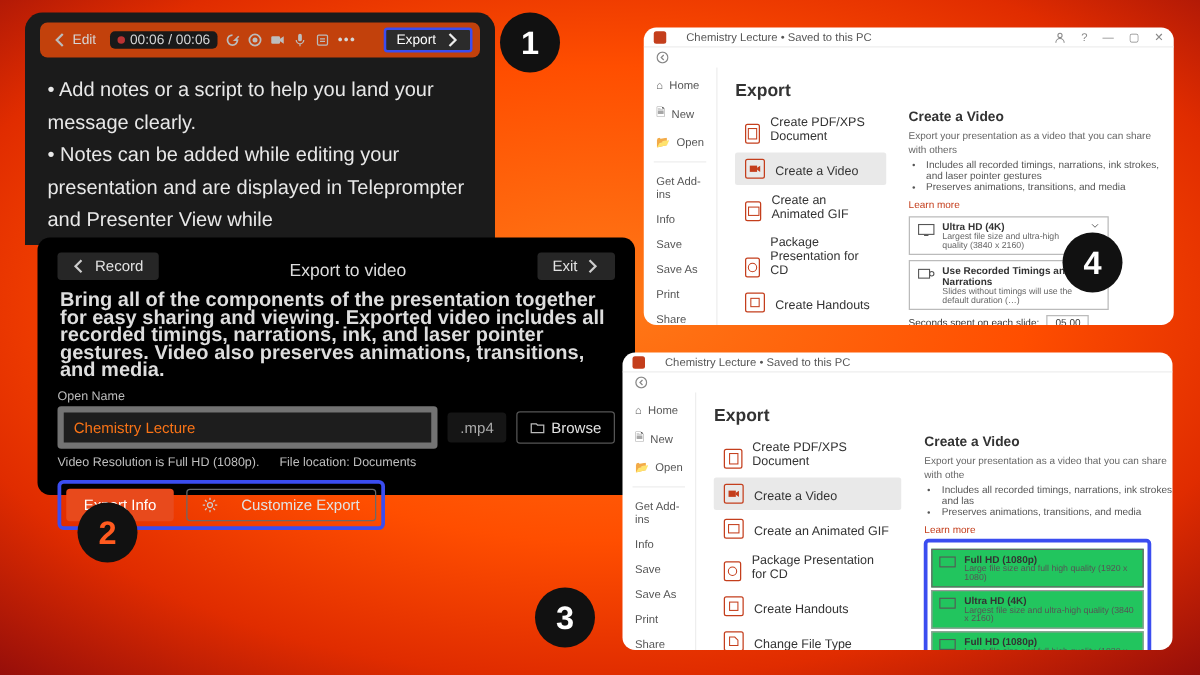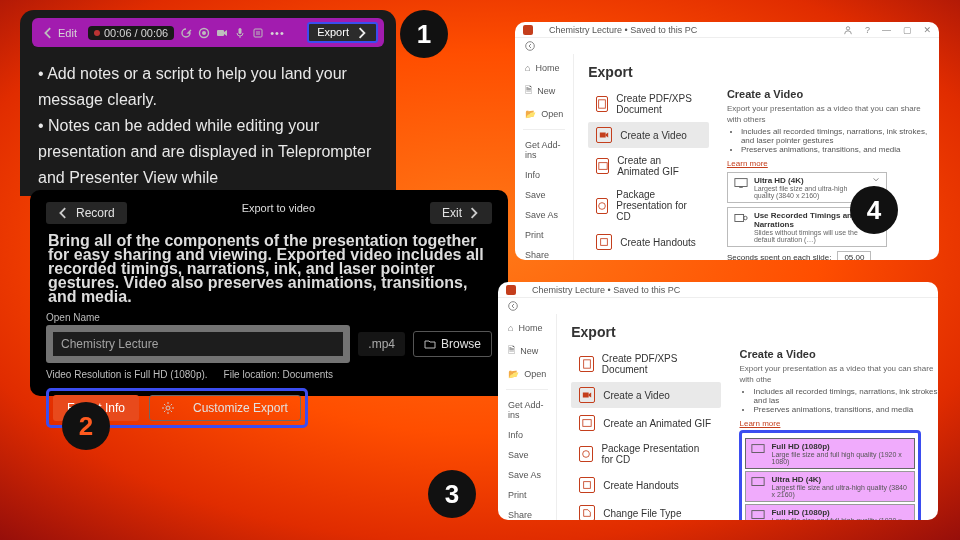--- a/index.html
+++ b/index.html
@@ -2,75 +2,75 @@
 <html><head>
 <meta charset="utf-8">
 <style>
 *{box-sizing:border-box;margin:0;padding:0;font-family:"Segoe UI",Arial,sans-serif}
 body{width:960px;height:540px;position:relative;overflow:hidden;
 background:radial-gradient(ellipse 900px 500px at 50% 45%,#ff7a18 0%,#ff4e00 38%,#e02c00 60%,#8e0b0b 82%,#2b0303 100%)}
 .bubble{position:absolute;width:48px;height:48px;border-radius:50%;background:#111;color:#fff;display:flex;align-items:center;justify-content:center;font-weight:700;font-size:26px}
 
 
 .p1{position:absolute;left:20px;top:10px;width:376px;height:186px;background:#1b1b1b;border-radius:14px 14px 0 0;color:#d6d6d6;padding:8px 12px 0}
-.p1 .toolbar{display:flex;align-items:center;gap:6px;background:#a21caf;border-radius:6px;padding:4px 6px;font-size:11px}
+.p1 .toolbar{display:flex;align-items:center;gap:6px;background:#c2410c;border-radius:6px;padding:4px 6px;font-size:11px}
 .p1 .tbtn{display:flex;align-items:center;gap:3px;padding:2px 5px;border-radius:3px;}
 .p1 .timebox{background:#191919;border-radius:4px;padding:1px 6px;display:flex;align-items:center;gap:4px}
 .reddot{width:6px;height:6px;border-radius:50%;background:#b33}
 .p1 .exportbtn{margin-left:auto;border:2px solid #3b4df0;background:#2b2b2b;padding:2px 8px;border-radius:3px;color:#fff}
 .p1 .notes{padding:14px 6px 0;font-size:16px;line-height:26px;color:#e8e8e8}
 .ic{width:12px;height:12px;display:inline-block;vertical-align:middle}
 .p1 .ic{fill:#bdbdbd}
 
 
 .p2{position:absolute;left:30px;top:190px;width:478px;height:206px;background:#000;border-radius:10px;color:#e2e2e2;padding:8px 16px 12px;font-size:12px}
-.p2 .row1{display:flex;align-items:flex-start;gap:10px;padding:4px 0 8px}
+.p2 .row1{display:flex;align-items:flex-end;gap:10px;padding:4px 0 8px}
 .p2 .recbtn{background:#262626;border-radius:3px;padding:4px 12px;display:flex;align-items:center;gap:6px;font-size:12px}
-.p2 .title{flex:1;text-align:center;font-size:11px;color:#ddd}
+.p2 .title{flex:1;text-align:center;font-size:14px;color:#ddd}
 .p2 .blurb{font-size:16px;line-height:14px;color:#ddd;font-weight:700;padding:2px 2px 6px}
 .p2 .label{font-size:10px;color:#bbb;margin:2px 0}
 .p2 .fname{display:flex;align-items:center;gap:8px}
-.p2 .fin{flex:1;background:#1d1d1d;border:7px solid #737373;color:#a3a3a3;padding:5px 8px;border-radius:3px;font-size:12px}
+.p2 .fin{flex:1;background:#1d1d1d;border:5px solid #737373;color:#f97316;padding:5px 8px;border-radius:3px;font-size:12px}
 .p2 .ext{background:#151515;color:#aaa;padding:5px 10px;border-radius:3px;font-size:12px}
 .p2 .browse{border:1px solid #555;padding:5px 10px;border-radius:3px;display:flex;align-items:center;gap:5px;font-size:12px}
 .p2 .meta{font-size:10px;color:#bfbfbf;margin:6px 0 8px;display:flex;gap:16px}
 .p2 .btnrow{display:flex;gap:10px;align-items:center;border:3px solid #3b4df0;border-radius:5px;padding:4px;width:max-content}
 .p2 .expv{background:#e84a1c;color:#fff;padding:6px 14px;border-radius:3px;font-size:12px}
 .p2 .cust{border:1px solid #6a6a6a;padding:5px 12px;border-radius:3px;font-size:12px;display:flex;gap:19px;align-items:center}
 
 
 .pp{position:absolute;background:#fff;border-radius:10px;overflow:hidden;font-size:10px;color:#333}
 .pp .titlebar{height:16px;display:flex;align-items:center;gap:16px;padding:0 8px;font-size:9px;color:#555;border-bottom:1px solid #eee}
 .pp .redlogo{width:10px;height:10px;border-radius:2px;background:#c43e1c}
 .pp .wbtn{margin-left:auto;display:flex;gap:12px;color:#888}
 .pp .qat{height:16px;display:flex;align-items:center;gap:10px;padding:0 10px;color:#888}
 .pp .body{display:flex}
 .pp .side{width:72px;border-right:1px solid #eee;padding:6px 0;display:flex;flex-direction:column;gap:4px}
 .pp .side .it{padding:3px 10px;font-size:9px;color:#555;display:flex;align-items:center;gap:5px;cursor:pointer}
 .pp .main{flex:1;padding:10px 14px}
 .pp .main h3{font-size:14px;margin-bottom:8px}
 .pp .optlist{display:flex;flex-direction:column;gap:2px;width:170px}
-.pp .opt{display:flex;align-items:center;gap:8px;padding:5px 8px;border-radius:2px}
+.pp .opt{display:flex;align-items:flex-end;gap:8px;padding:5px 8px;border-radius:2px}
 .pp .opt.sel{background:#e9e9e9}
 .pp .opt .oic{width:16px;height:16px;border:1px solid #c43e1c;border-radius:2px;display:flex;align-items:center;justify-content:center}
 .pp .opt .oic svg{width:10px;height:10px;fill:#c43e1c}
 .pp .rpane{padding:0 0 0 10px}
 .pp .rpane h4{font-size:11px;font-weight:600;margin-bottom:3px}
 .pp .rpane .sub{font-size:8px;color:#666;line-height:11px}
 .pp .rpane ul{padding-left:14px;font-size:8px;color:#555;margin:2px 0}
-.pp .learn{color:#c43e1c;font-size:8px;text-decoration:underline;margin-top:3px;display:inline-block}
+.pp .learn{color:#c43e1c;font-size:8px;margin-top:3px;display:inline-block}
 .pp .dd{border:1px solid #bbb;padding:3px 6px;font-size:8px;margin:4px 0;display:flex;align-items:flex-start;gap:6px;width:160px;justify-content:space-between;background:#fff}
 .pp .dd .ddic{width:14px;height:14px;flex-shrink:0;fill:#555}
 .pp .dd .t1{font-size:8px;font-weight:600}
 .pp .dd .t2{font-size:7px;color:#666}
 .pp .chev{width:8px;height:8px;flex-shrink:0;fill:#666}
 
 
 .reslist{border:3px solid #3b4df0;border-radius:4px;padding:3px;width:182px;margin-top:2px}
-.reslist .r{border:1px solid #999;background:#f0abfc;padding:3px 5px;margin:2px 0;display:flex;gap:6px;align-items:flex-start}
+.reslist .r{border:1px solid #999;background:#22c55e;padding:3px 5px;margin:2px 0;display:flex;gap:6px;align-items:flex-start}
 .reslist .r.top{border:1px solid #666}
 .reslist .r svg{width:14px;height:12px;fill:#555;flex-shrink:0;margin-top:1px}
 .reslist .r .t1{font-size:8px;font-weight:600}
 .reslist .r .t2{font-size:7px;color:#555}
 
 .p4{left:515px;top:22px;width:424px;height:238px}
 .p3{left:498px;top:282px;width:440px;height:238px}
 .p4 .twocol,.p3 .twocol{display:flex;gap:8px}
 </style>
 </head>

